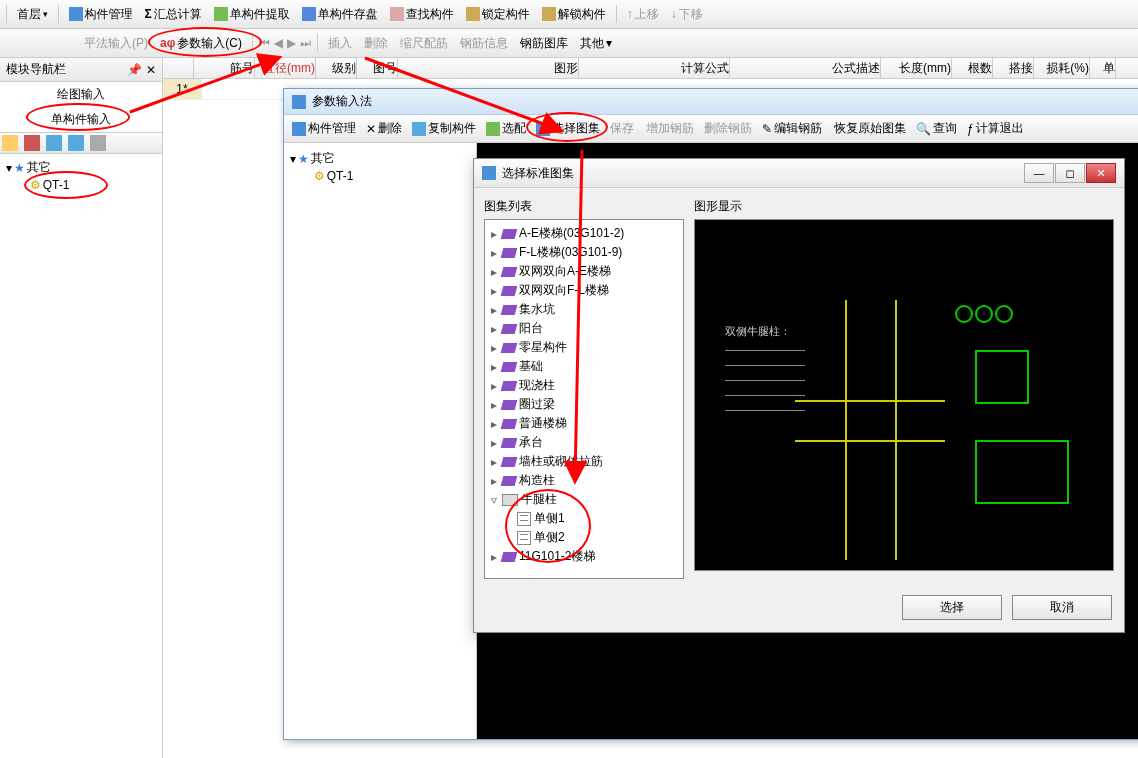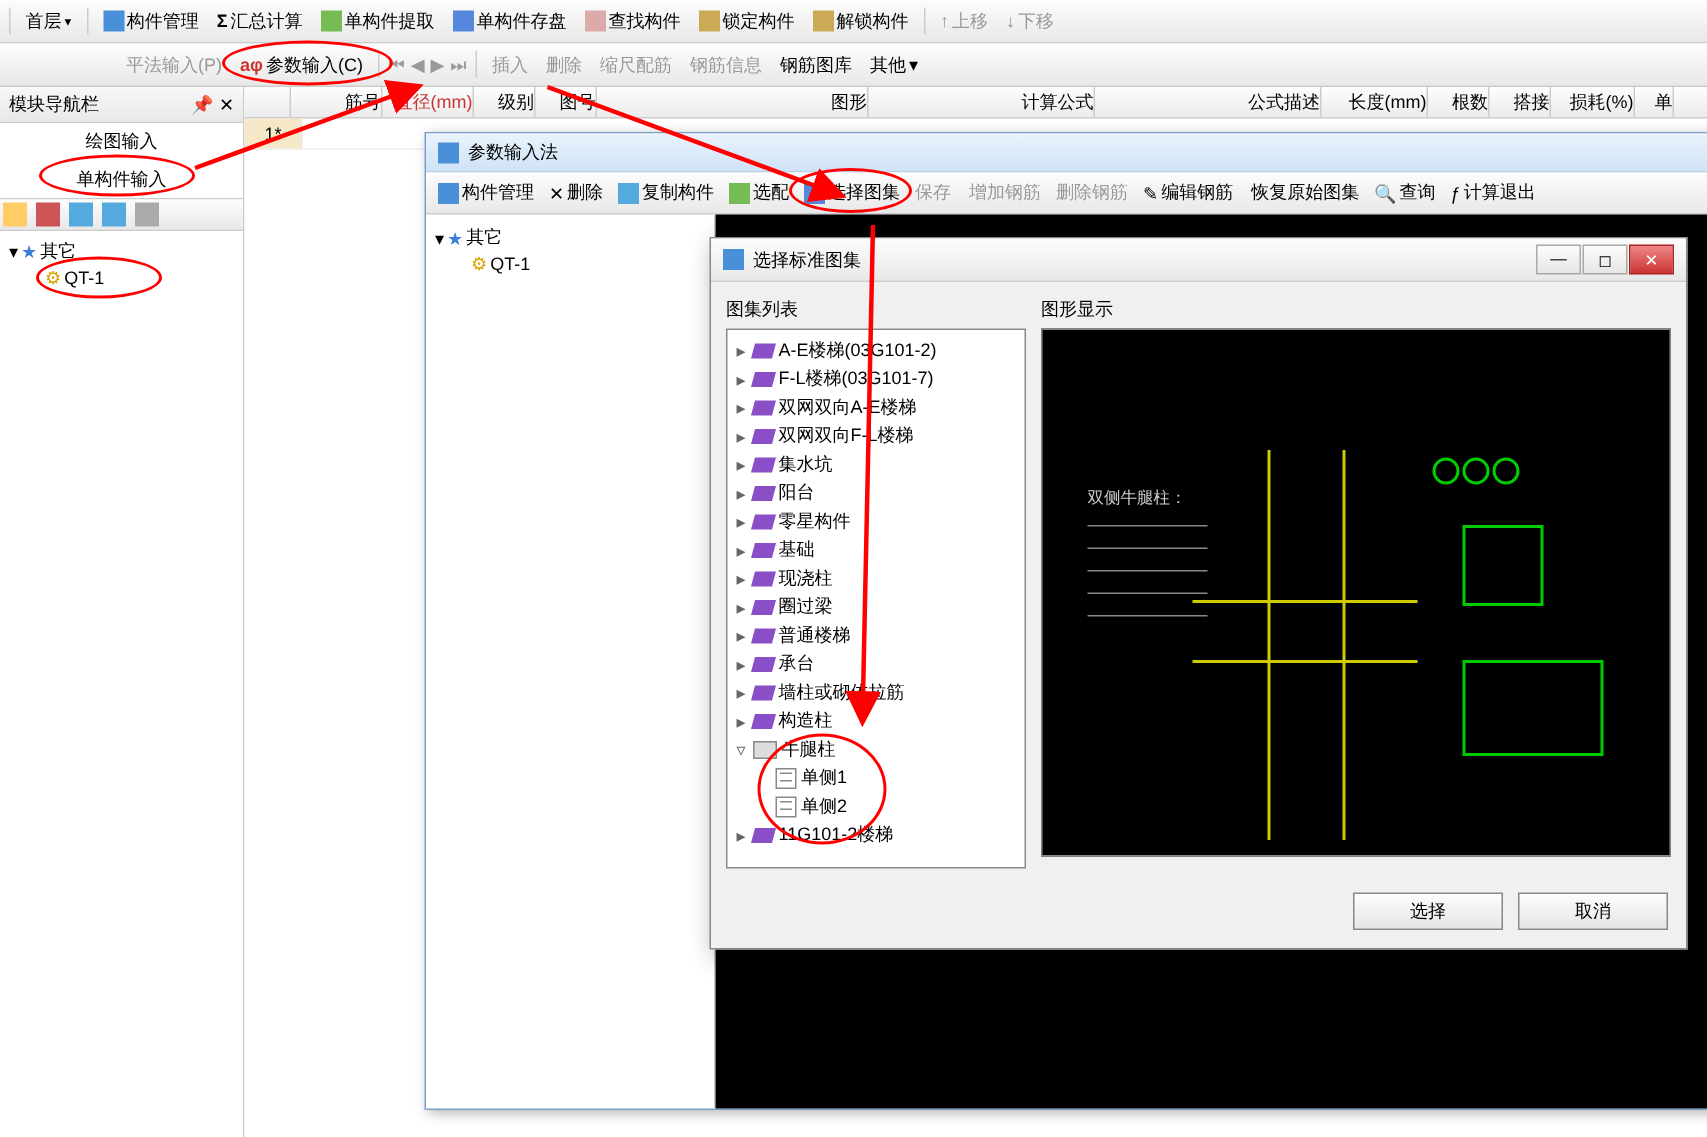--- a/index.html
+++ b/index.html
@@ -265,21 +265,21 @@
           <div class="group-label">图集列表</div>
           <div class="listbox">
             <div class="li">
                 <span class="arrow">▸</span>
                 <span class="book"></span>
                 <span>A-E楼梯(03G101-2)</span>
               </div>
             <div class="li">
                 <span class="arrow">▸</span>
                 <span class="book"></span>
-                <span>F-L楼梯(03G101-7)</span>
+                <span>F-L楼梯(03G101-9)</span>
               </div>
             <div class="li">
                 <span class="arrow">▸</span>
                 <span class="book"></span>
                 <span>双网双向A-E楼梯</span>
               </div>
             <div class="li">
                 <span class="arrow">▸</span>
                 <span class="book"></span>
                 <span>双网双向F-L楼梯</span>

